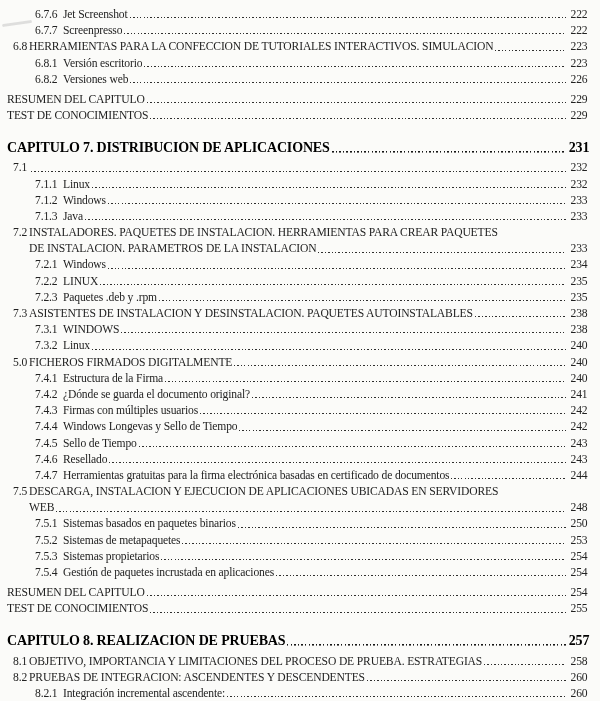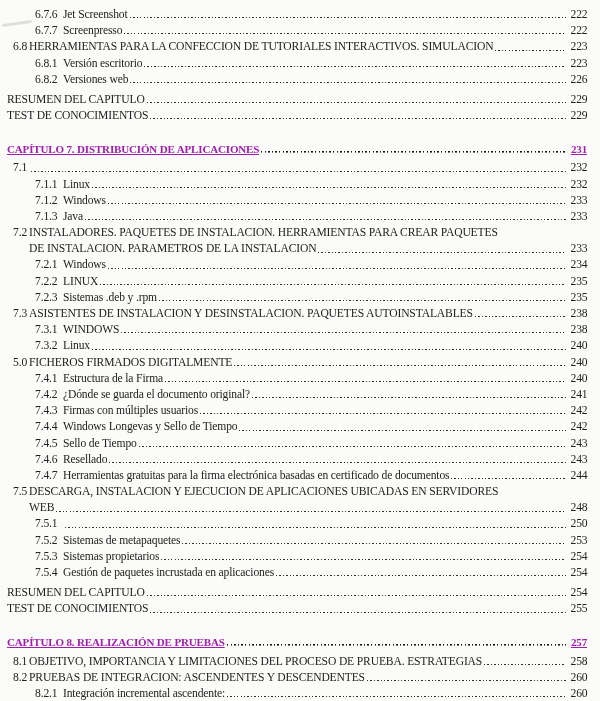--- a/index.html
+++ b/index.html
@@ -32,23 +32,22 @@
     font-size: 11.6px;
     letter-spacing: -0.15px;
     white-space: nowrap;
   }
   .row span { line-height: 1.05; display: block; }
   
   .row.chapter {
     height: 20px;
     margin-bottom: 3px;
     font-weight: bold;
-    font-size: 11px;
-    color: #a21caf;
-    text-decoration: underline;
+    font-size: 14px;
+    color: #000000;
   }
   
   .row.gap-section { margin-top: 4px; }
   .row.gap-chapter { margin-top: 13px; }
   
   .num { flex: none; }
   .row.sub1 .num { margin-left: 6px;  width: 16px; }
   .row.sub2 .num { margin-left: 28px; width: 28px; }
   .row.cont .title { margin-left: 22px; }
   .title { flex: 0 1 auto; overflow: hidden; }
@@ -158,21 +157,21 @@
         <span class="page-num">234</span>
       </div>
       <div class="row sub2">
         <span class="num">7.2.2</span>
         <span class="title">LINUX</span>
         <span class="leader"></span>
         <span class="page-num">235</span>
       </div>
       <div class="row sub2">
         <span class="num">7.2.3</span>
-        <span class="title">Sistemas .deb y .rpm</span>
+        <span class="title">Paquetes .deb y .rpm</span>
         <span class="leader"></span>
         <span class="page-num">235</span>
       </div>
       <div class="row sub1">
         <span class="num">7.3</span>
         <span class="title">ASISTENTES DE INSTALACIÓN Y DESINSTALACIÓN. PAQUETES AUTOINSTALABLES</span>
         <span class="leader"></span>
         <span class="page-num">238</span>
       </div>
       <div class="row sub2">
@@ -239,20 +238,21 @@
         <span class="num">7.5</span>
         <span class="title">DESCARGA, INSTALACIÓN Y EJECUCIÓN DE APLICACIONES UBICADAS EN SERVIDORES</span>
       </div>
       <div class="row cont">
         <span class="title">WEB</span>
         <span class="leader"></span>
         <span class="page-num">248</span>
       </div>
       <div class="row sub2">
         <span class="num">7.5.1</span>
+        <span class="title">Sistemas basados en paquetes binarios</span>
         <span class="leader"></span>
         <span class="page-num">250</span>
       </div>
       <div class="row sub2">
         <span class="num">7.5.2</span>
         <span class="title">Sistemas de metapaquetes</span>
         <span class="leader"></span>
         <span class="page-num">253</span>
       </div>
       <div class="row sub2">

